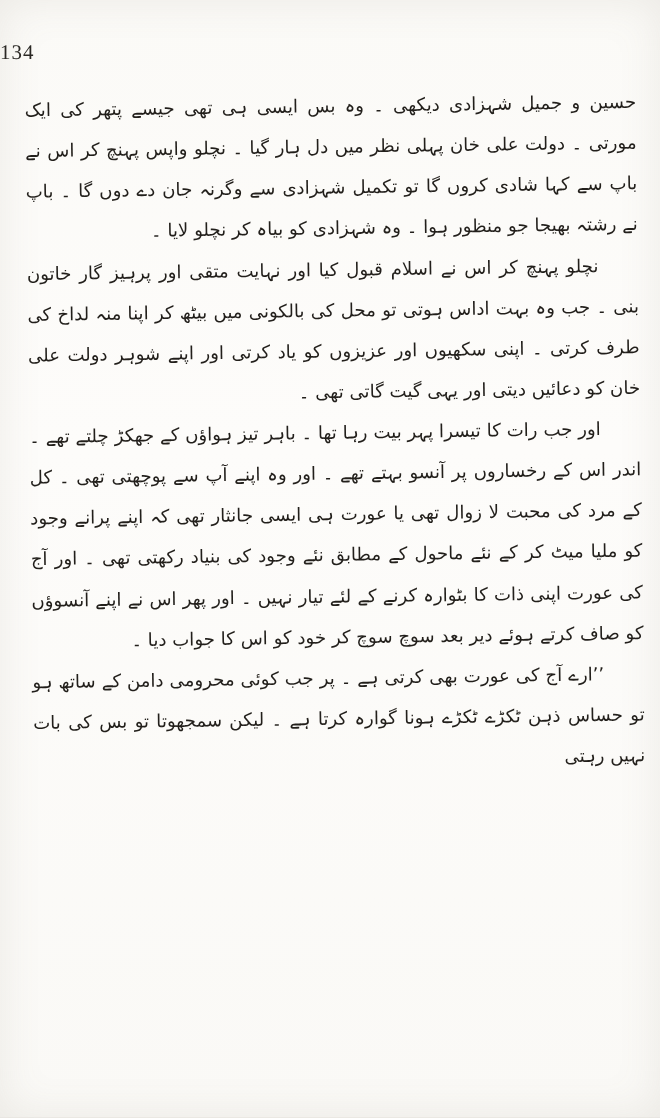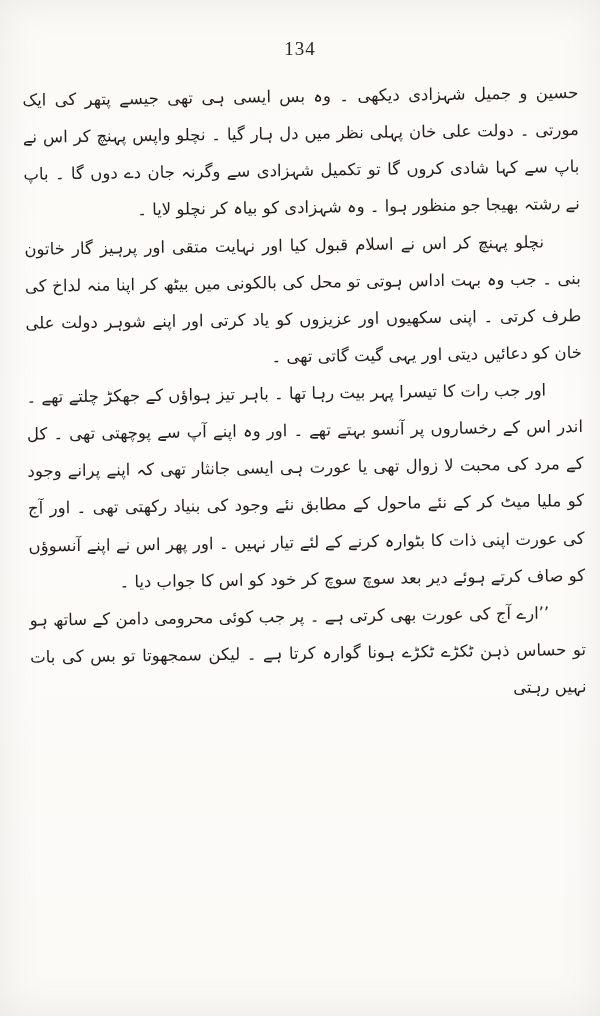--- a/index.html
+++ b/index.html
@@ -16,21 +16,20 @@
     box-shadow: inset 0 0 40px rgba(120,115,100,0.12);
     overflow: hidden;
     font-family: "DejaVu Sans", sans-serif;
     color: #221f1b;
   }
   .page-number {
     position: absolute;
     top: 38px;
     left: 0;
     width: 100%;
-    text-align: center;
     font-family: "Liberation Serif", "DejaVu Serif", serif;
     font-size: 19px;
     letter-spacing: 1px;
     color: #2a2824;
   }
   .text-block {
     position: absolute;
     top: 74px;
     right: 22px;
     left: 22px;

